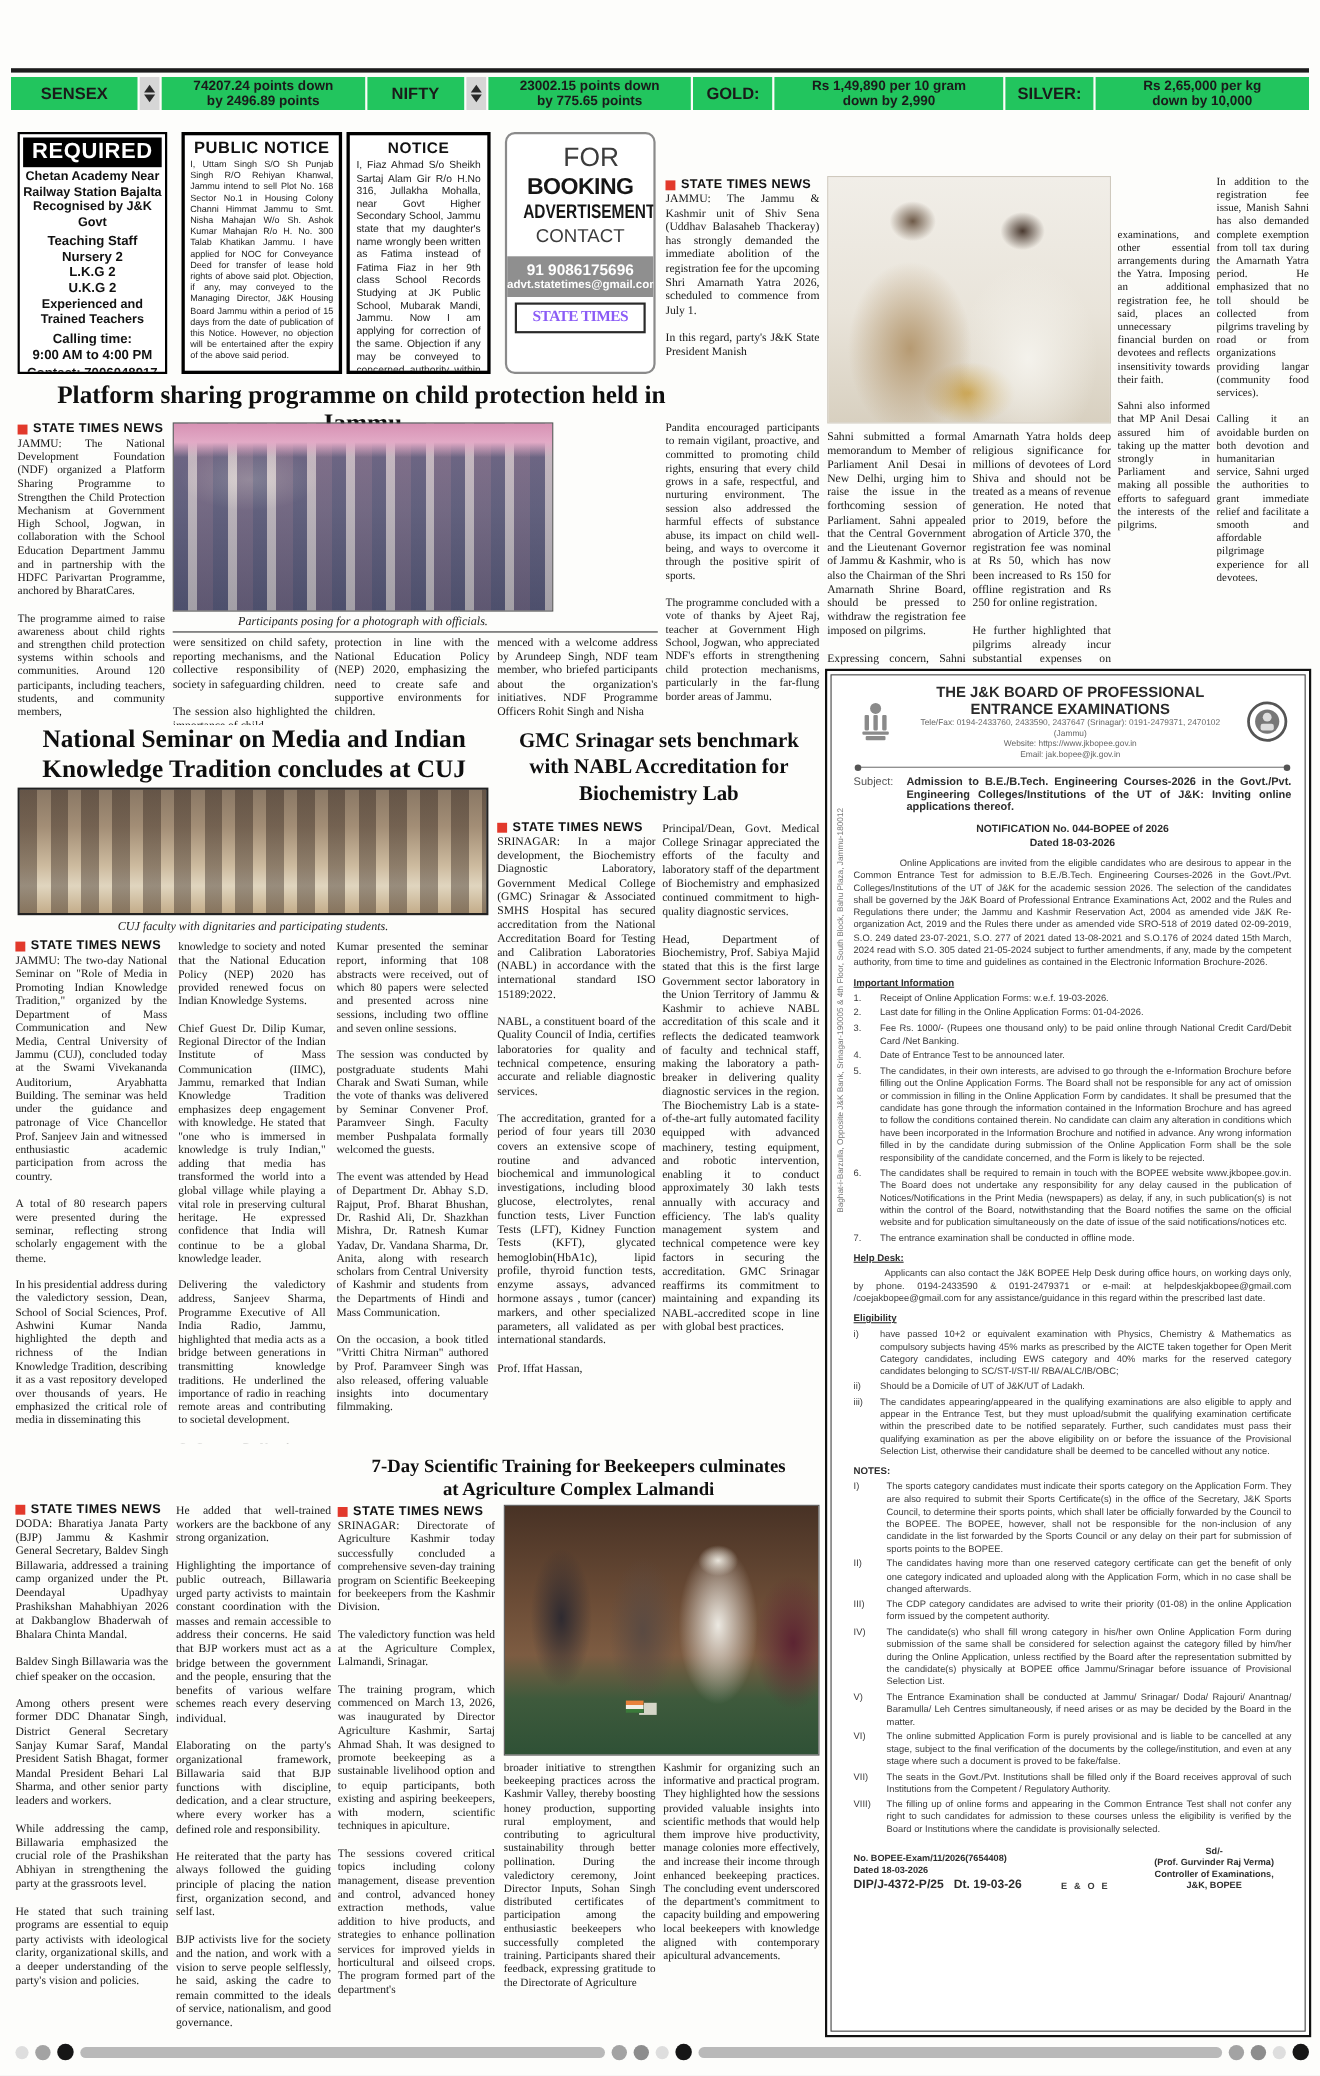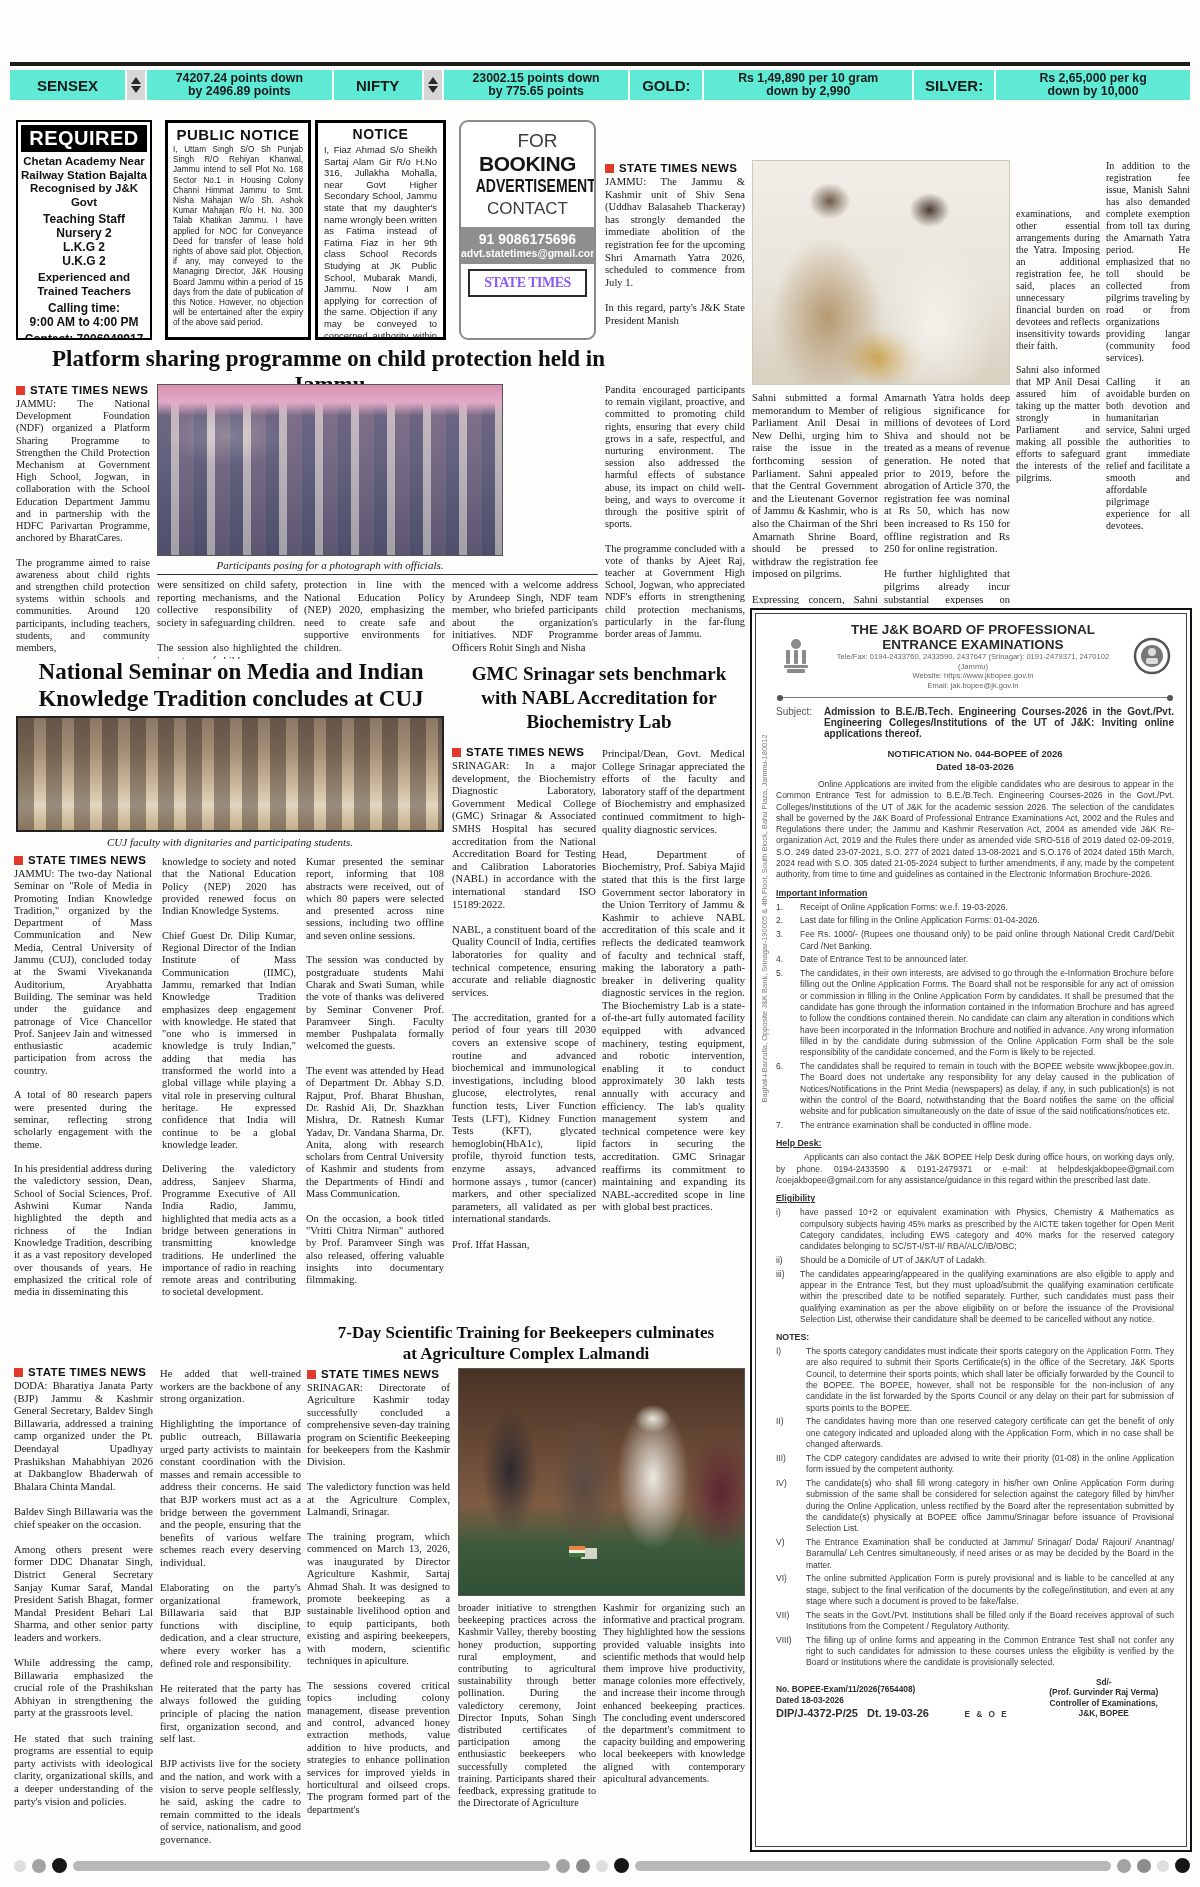--- a/index.html
+++ b/index.html
@@ -14,36 +14,36 @@
   .mast { font-family:"Liberation Serif", serif; font-weight:700; font-size:46px; letter-spacing:-2px; color:#161616; line-height:1; transform:scaleY(1.12); transform-origin:bottom; display:flex; }
   .mast .p2 { margin-left:1px; }
   .mast-wrap { position:relative; }
   .mast-dot { position:absolute; top:-4px; right:86px; width:6px; height:13px; background:#e8764a; border-radius:3px 3px 1px 1px; }
   .pageno { font-size:40px; color:#555; font-weight:400; transform:scaleX(0.62); transform-origin:bottom left; line-height:1; letter-spacing:2px; }
 
   .toprule { top:62px; left:10px; width:1180px; height:4px; background:#1d1d1d; }
 
   
   .ticker { top:70px; left:10px; width:1180px; height:30px; display:flex; gap:2px; font-family:"Liberation Sans", sans-serif; }
-  .tk { background:#5eead4; display:flex; align-items:center; justify-content:center; text-align:center; }
+  .tk { background:#22c55e; display:flex; align-items:center; justify-content:center; text-align:center; }
   .tk-label { font-weight:bold; font-size:15px; color:#1a1a1a; }
   .tk-val { font-weight:bold; font-size:12.3px; line-height:13.5px; white-space:pre-line; color:#1a1a1a; }
   .arrows { background:#d6d6d6; flex:0 0 18px; display:flex; flex-direction:column; align-items:center; justify-content:center; gap:2px; }
   .tri-up { width:0; height:0; border-left:5px solid transparent; border-right:5px solid transparent; border-bottom:7px solid #2a2a2a; }
   .tri-dn { width:0; height:0; border-left:5px solid transparent; border-right:5px solid transparent; border-top:7px solid #2a2a2a; }
 
   
   .adbox { border:2.5px solid #000; background:#fff; overflow:hidden; font-family:"Liberation Sans", sans-serif; }
   .req-title { background:#000; color:#fff; text-align:center; font-weight:bold; font-size:20px; padding:2px 0; margin:3px; letter-spacing:0.5px; }
   .req-line { text-align:center; font-weight:bold; color:#111; }
   .pn-title { text-align:center; font-weight:bold; font-size:15px; letter-spacing:0.5px; padding:3px 0 2px; color:#111; }
   .pn-body { font-size:8.2px; line-height:10.2px; text-align:justify; padding:0 5px; color:#222; }
   .nt-body { font-size:9.4px; line-height:11.6px; text-align:justify; padding:0 6px; color:#222; }
   .booking { border:2px solid #8a8a8a; border-radius:9px; background:#fff; overflow:hidden; text-align:center; font-family:"Liberation Sans", sans-serif; display:flex; flex-direction:column; }
-  .bk1 { font-size:19px; color:#3c3c3c; margin-top:8px;margin-left:20px; }
+  .bk1 { font-size:24px; color:#3c3c3c; margin-top:8px;margin-left:20px; }
   .bk2 { font-size:21px; font-weight:bold; color:#161616; letter-spacing:-0.5px; }
   .bk3 { font-size:18px; font-weight:bold; color:#161616; transform:scaleX(0.78); white-space:nowrap; }
   .bk4 { font-size:17px; color:#3c3c3c; margin-top:2px; }
   .bk-band { background:#8f8f8f; color:#fff; font-weight:bold; margin-top:8px; padding:4px 0 5px; }
   .bk-phone { font-size:14px; }
   .bk-mail { font-size:10.5px; }
   .bk-logo { border:2px solid #2a2a2a; margin:5px 7px 6px; font-family:"Liberation Serif", serif; font-weight:700; font-size:14px; letter-spacing:-0.5px; padding:4px 0; color:#8b5cf6; }
 
   
   .headline { font-family:"Liberation Serif", serif; font-weight:700; color:#0f0f0f; text-align:center; white-space:pre-line; }

